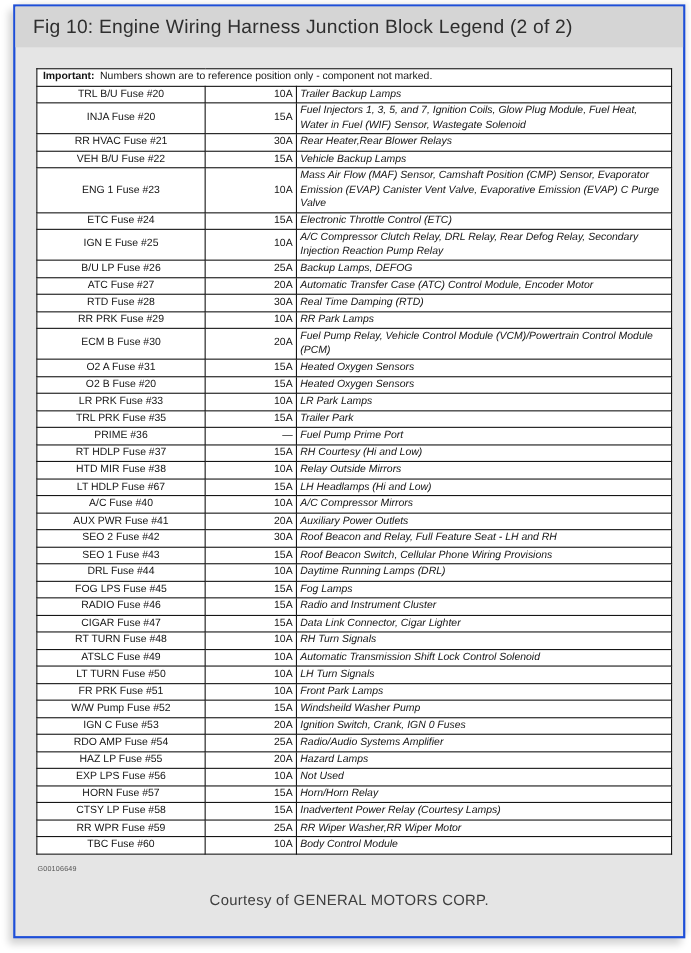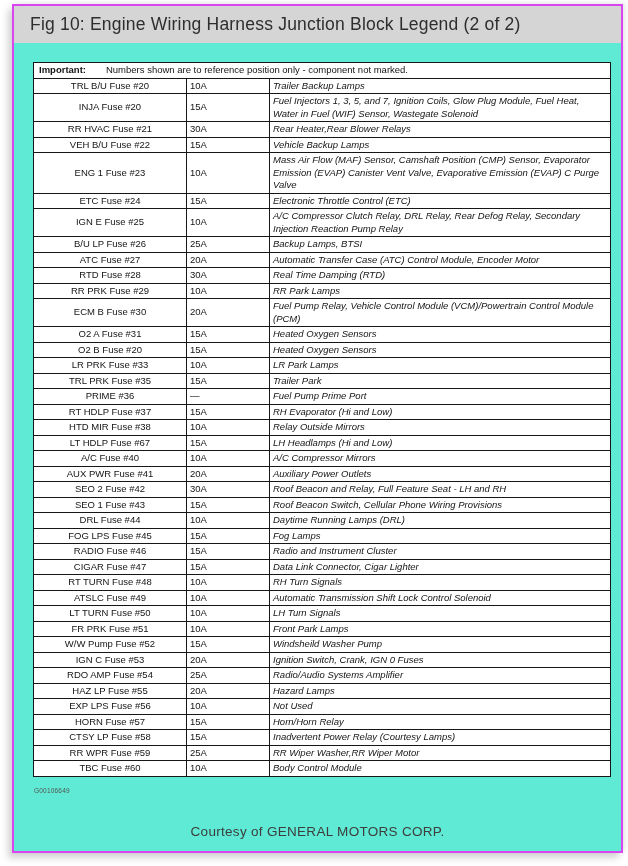--- a/index.html
+++ b/index.html
@@ -7,22 +7,22 @@
     width: 628px; height: 866px;
     background: #ffffff;
     font-family: "Liberation Sans", sans-serif;
     position: relative;
     overflow: hidden;
   }
   .page {
     position: absolute;
     left: 12px; top: 4px;
     width: 611px; height: 849px;
-    background: #5eead4;
-    border: 2px solid #d946ef;
+    background: #e5e5e5;
+    border: 2px solid #1d4ed8;
     box-shadow: -4px 5px 7px rgba(0,0,0,0.18), 3px -2px 5px rgba(0,0,0,0.08);
   }
   .titlebar {
     height: 37px;
     background: #d5d5d5;
     display: flex;
     align-items: center;
     padding: 0 16px;
   }
   .title {
@@ -42,37 +42,37 @@
     border: 1px solid #161616;
     font-size: 9.5px;
     line-height: 12.5px;
     color: #141414;
     padding: 1px 3px;
     vertical-align: middle;
     height: 13px;
     overflow: hidden;
   }
   td.cell-name   { text-align: center; }
-  td.cell-rating { text-align: left; margin-left: 33px; }
+  td.cell-rating { text-align: right; margin-left: 33px; }
   td.cell-desc   { text-align: left; padding-left: 6px; padding-right: 26px; font-style: italic; }
   tr.important-row td {
     text-align: left;
     padding-left: 5px;
     height: 14px;
   }
-  .note-label { font-weight: bold; margin-right: 20px; }
+  .note-label { font-weight: bold; margin-right: 5px; }
   .figure-id {
     font-size: 6.5px;
     color: #555;
     margin: 10px 0 0 20px;
     letter-spacing: 0.2px;
   }
   .courtesy {
     position: absolute;
-    bottom: 12px; left: 0;
+    bottom: 25px; left: 0;
     width: 100%;
     text-align: center;
     font-size: 13.5px;
     color: #3d3d3d;
     letter-spacing: 0.3px;
   }
 </style>
 </head>
 <body>
 
@@ -125,21 +125,21 @@
             <td class="cell-desc">Electronic Throttle Control (ETC)</td>
           </tr>
           <tr>
             <td class="cell-name">IGN E Fuse #25</td>
             <td class="cell-rating">10A</td>
             <td class="cell-desc">A/C Compressor Clutch Relay, DRL Relay, Rear Defog Relay, Secondary Injection Reaction Pump Relay</td>
           </tr>
           <tr>
             <td class="cell-name">B/U LP Fuse #26</td>
             <td class="cell-rating">25A</td>
-            <td class="cell-desc">Backup Lamps, BTSI</td>
+            <td class="cell-desc">Backup Lamps, DEFOG</td>
           </tr>
           <tr>
             <td class="cell-name">ATC Fuse #27</td>
             <td class="cell-rating">20A</td>
             <td class="cell-desc">Automatic Transfer Case (ATC) Control Module, Encoder Motor</td>
           </tr>
           <tr>
             <td class="cell-name">RTD Fuse #28</td>
             <td class="cell-rating">30A</td>
             <td class="cell-desc">Real Time Damping (RTD)</td>
@@ -175,21 +175,21 @@
             <td class="cell-desc">Trailer Park</td>
           </tr>
           <tr>
             <td class="cell-name">PRIME #36</td>
             <td class="cell-rating">—</td>
             <td class="cell-desc">Fuel Pump Prime Port</td>
           </tr>
           <tr>
             <td class="cell-name">RT HDLP Fuse #37</td>
             <td class="cell-rating">15A</td>
-            <td class="cell-desc">RH Evaporator (Hi and Low)</td>
+            <td class="cell-desc">RH Courtesy (Hi and Low)</td>
           </tr>
           <tr>
             <td class="cell-name">HTD MIR Fuse #38</td>
             <td class="cell-rating">10A</td>
             <td class="cell-desc">Relay Outside Mirrors</td>
           </tr>
           <tr>
             <td class="cell-name">LT HDLP Fuse #67</td>
             <td class="cell-rating">15A</td>
             <td class="cell-desc">LH Headlamps (Hi and Low)</td>

